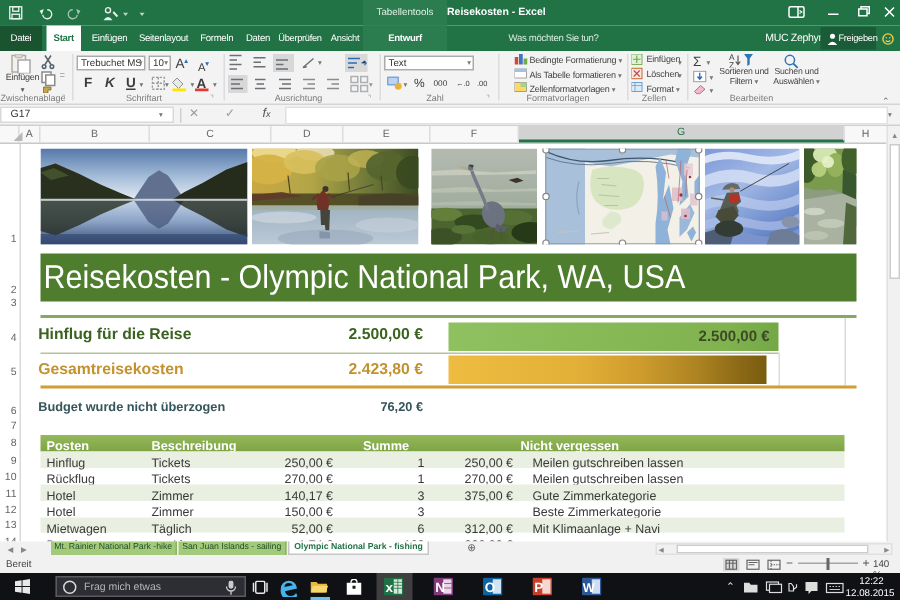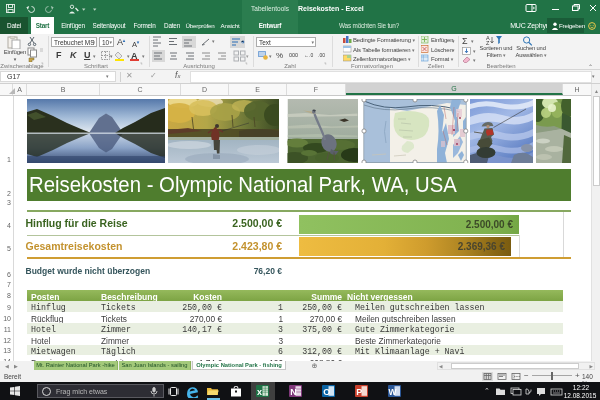--- a/index.html
+++ b/index.html
@@ -23,21 +23,21 @@
 
 #grid { left:0; top:96px; width:591px; height:264.5px; background:#fff; overflow:hidden; }
 .rn { position:absolute; left:0; width:11px; font-size:7px; line-height:7px; color:#666; text-align:right; }
 #gutline { position:absolute; left:13px; top:0; width:1px; height:265px; background:#d9d9d9; }
 
 #sheettabs { left:0; top:360.5px; width:600px; height:9px; background:#f1f1f1; }
 #statusbar { left:0; top:369.5px; width:600px; height:12.5px; background:#f1f1f1; }
 #taskbar { left:0; top:382px; width:600px; height:18px; background:#101114; }
 .stab { position:absolute; top:0; height:9px; font-size:5.8px; line-height:9px; text-align:center; white-space:nowrap; overflow:hidden; }
 .trow { position:absolute; left:27px; width:536px; height:10.9px; font-size:8.3px; color:#3a3a3a; }
-.trow.banded { background:#e9efe1;font-family:Liberation Mono, monospace; }
+.trow.banded { background:#e9efe1; }
 .trow span { position:absolute; top:2px; }
 .c1 { left:4px; } .c2 { left:74px; }
 .c3 { left:95px; width:100px; text-align:right; }
 .c4 { left:156px; width:100px; text-align:right; }
 .c5 { left:215px; width:100px; text-align:right; }
 .c6 { left:328px; }
 </style>
 </head>
 <body>
 <div class="abs" id="titlebar">
@@ -495,30 +495,28 @@
   <div class="abs" style="left:563px;top:116px;width:1px;height:45px;background:#d9d9d9"></div>
   <div class="abs" style="left:519px;top:139px;width:1px;height:23px;background:#dcdcdc"></div>
   <div class="abs" style="left:25.5px;top:120.8px;font-size:10.5px;font-weight:bold;color:#39631f">Hinflug für die Reise</div>
   <div class="abs" style="left:182px;top:120.8px;width:100px;font-size:10.5px;font-weight:bold;color:#39631f;text-align:right">2.500,00 €</div>
   <div class="abs" style="left:299px;top:119px;width:220px;height:19px;background:linear-gradient(to right,#90c160,#80b24f 85%,#74a746)"></div>
   <div class="abs" style="left:299px;top:122.5px;width:214px;font-size:10px;font-weight:bold;color:#3c4a28;text-align:right">2.500,00 €</div>
   <div class="abs" style="left:27px;top:139px;width:492px;height:1px;background:#b3c49c"></div>
   <div class="abs" style="left:25.5px;top:143.8px;font-size:10.5px;font-weight:bold;color:#c3922e">Gesamtreisekosten</div>
   <div class="abs" style="left:182px;top:143.8px;width:100px;font-size:10.5px;font-weight:bold;color:#c3922e;text-align:right">2.423,80 €</div>
   <div class="abs" style="left:299px;top:141px;width:212px;height:19px;background:linear-gradient(to right,#eebc41,#e3b037 40%,#cf9c2d 60%,#ad8422 78%,#8a6815 92%,#7a5c10)"></div>
-  <div class="abs" style="left:299px;top:145px;width:206px;font-size:10px;font-weight:bold;color:#4a452e;text-align:right">2.369,36 €</div>
   <div class="abs" style="left:27px;top:161px;width:544px;height:2px;background:#cf9d33"></div>
   <div class="abs" style="left:25.5px;top:169.5px;font-size:8.5px;font-weight:bold;color:#35555c">Budget wurde nicht überzogen</div>
   <div class="abs" style="left:182px;top:170px;width:100px;font-size:8.5px;font-weight:bold;color:#35555c;text-align:right">76,20 €</div>
 
   <div class="abs" style="left:27px;top:194px;width:536px;height:11px;background:linear-gradient(#95b95c,#7da444);color:#fff;font-size:8.5px;font-weight:bold">
     <span class="abs" style="left:4px;top:2px">Posten</span>
     <span class="abs" style="left:74px;top:2px">Beschreibung</span>
-    <span class="abs" style="left:95px;top:2px;width:100px;text-align:right">Kosten</span>
-    <span class="abs" style="left:215px;top:2px;width:100px;text-align:right">Summe</span>
+    <span class="abs" style="left:215px;top:2px;width:100px;">Summe</span>
     <span class="abs" style="left:320px;top:2px">Nicht vergessen</span>
   </div>
   <div class="trow banded" style="top:205px">
       <span class="c1">Hinflug</span>
       <span class="c2">Tickets</span>
       <span class="c3">250,00 €</span>
       <span class="c4">1</span>
       <span class="c5">250,00 €</span>
       <span class="c6">Meilen gutschreiben lassen</span>
     </div>
@@ -534,26 +532,28 @@
       <span class="c1">Hotel</span>
       <span class="c2">Zimmer</span>
       <span class="c3">140,17 €</span>
       <span class="c4">3</span>
       <span class="c5">375,00 €</span>
       <span class="c6">Gute Zimmerkategorie</span>
     </div>
   <div class="trow" style="top:237.7px">
       <span class="c1">Hotel</span>
       <span class="c2">Zimmer</span>
+      <span class="c3">150,00 €</span>
       <span class="c4">3</span>
       <span class="c6">Beste Zimmerkategorie</span>
     </div>
   <div class="trow banded" style="top:248.6px">
       <span class="c1">Mietwagen</span>
       <span class="c2">Täglich</span>
+      <span class="c3">52,00 €</span>
       <span class="c4">6</span>
       <span class="c5">312,00 €</span>
       <span class="c6">Mit Klimaanlage + Navi</span>
     </div>
   <div class="trow" style="top:259.5px">
       <span class="c1">Benzin</span>
       <span class="c2">pro Liter</span>
       <span class="c3">1,74 €</span>
       <span class="c4">120</span>
       <span class="c5">208,80 €</span>

